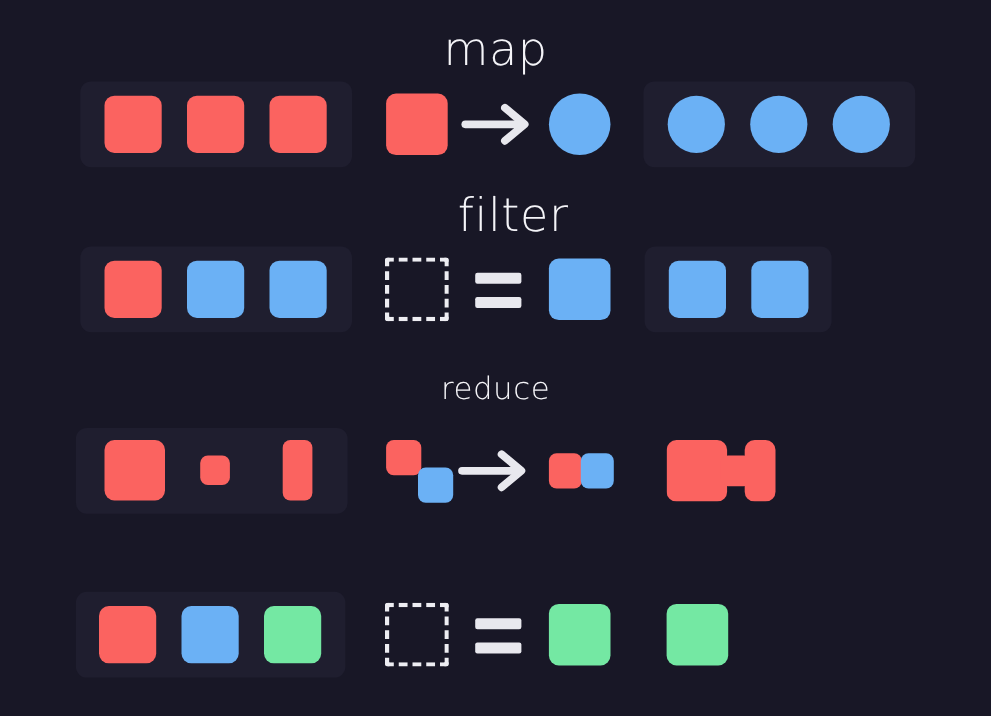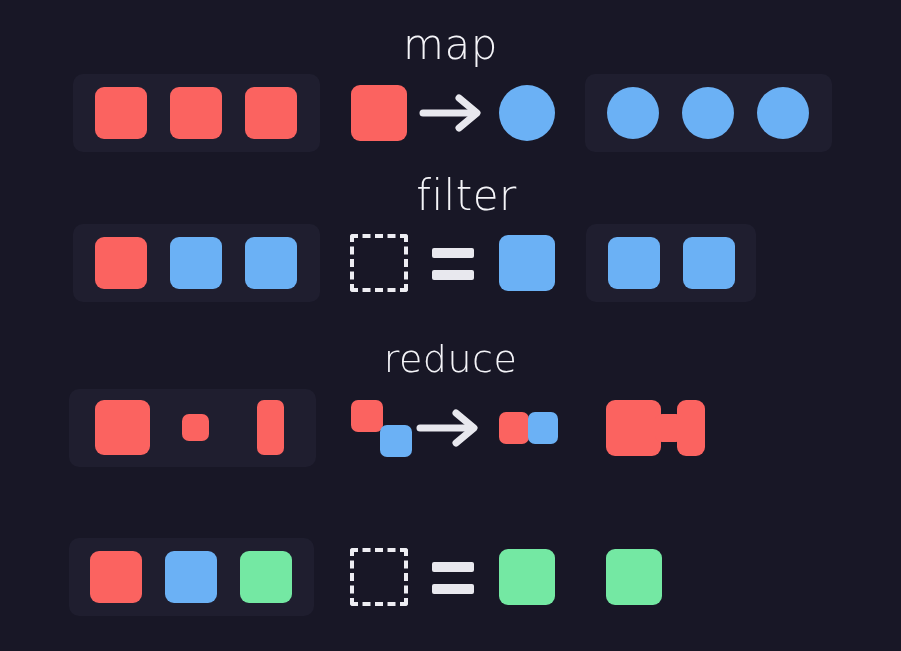--- a/index.html
+++ b/index.html
@@ -133,21 +133,21 @@
       <span class="bar-bottom"></span>
     </div>
     <div class="shape sq blue" style="left:499px; top:235px; width:56px; height:56px;"></div>
   </div>
 
   <div class="tray" style="left:586px; top:224px; width:170px; height:78px;">
     <div class="shape sq blue" style="left:22px; top:13px; width:52px; height:52px;"></div>
     <div class="shape sq blue" style="left:97px; top:13px; width:52px; height:52px;"></div>
   </div>
 
-  <div class="section-title" style="top:340px; font-size:38px;">reduce</div>
+  <div class="section-title" style="top:340px; font-size:28px;">reduce</div>
 
   <div class="tray" style="left:69px; top:389px; width:247px; height:78px;">
     <div class="shape sq red" style="left:26px; top:11px; width:55px; height:55px;"></div>
     <div class="shape sq-small red" style="left:113px; top:25px; width:27px; height:27px;"></div>
     <div class="shape sq-small red" style="left:188px; top:11px; width:27px; height:55px;"></div>
   </div>
 
   <div>
     <div class="shape sq-small red" style="left:351px; top:400px; width:32px; height:32px;"></div>
     <div class="shape sq-small blue" style="left:380px; top:425px; width:32px; height:32px;"></div>

